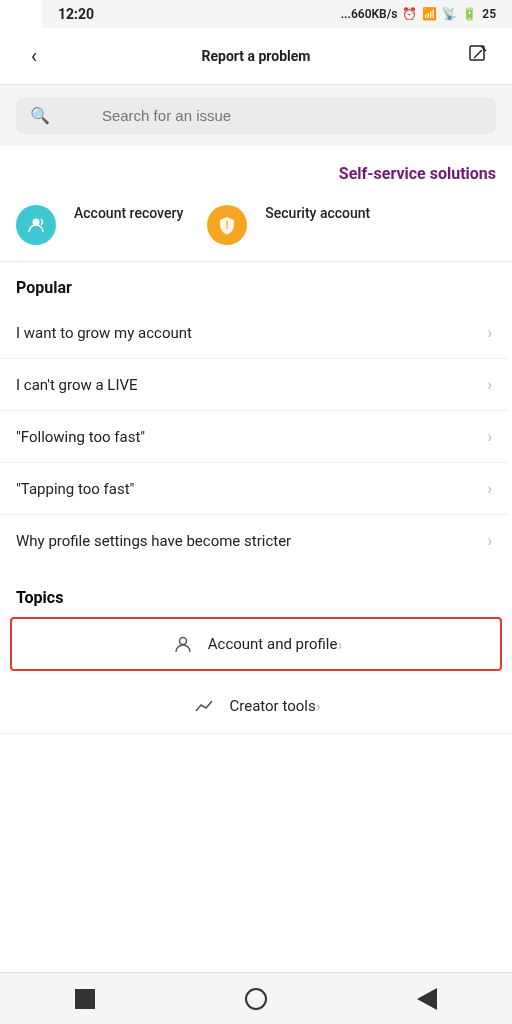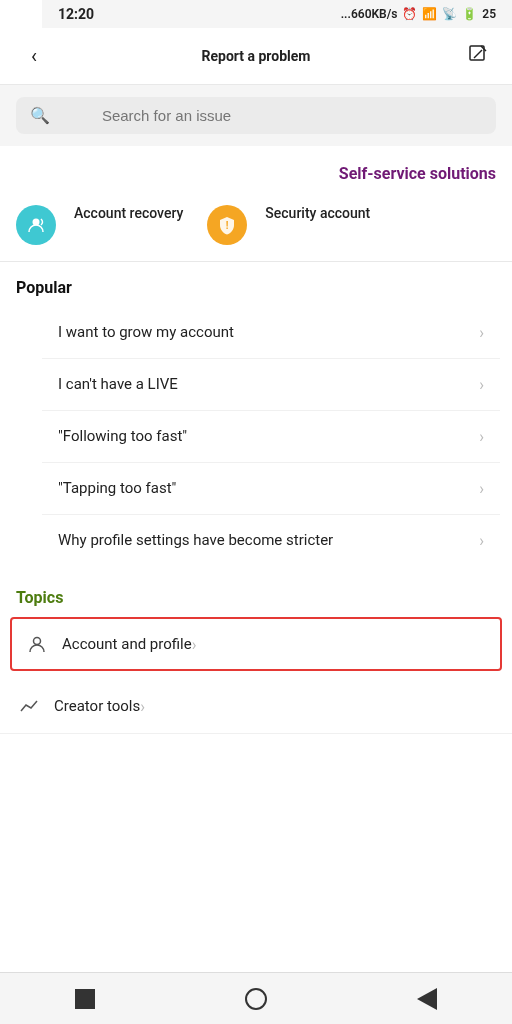--- a/index.html
+++ b/index.html
@@ -120,63 +120,62 @@
     .icon-account { background: #3fc8d2; }
     .icon-security { background: #f5a623; }
     .self-service-label {
       font-size: 14px;
       color: #222;
       font-weight: 500;
     }
 
     
     .list-section {
-      padding: 16px 12px 4px 0;
+      padding: 16px 4px 4px 0;
     }
     .list-section-title {
       font-size: 16px;
       font-weight: 700;
       color: #111;
       padding: 0 16px 10px 16px;
     }
     .list-item {
       display: flex;
-      align-items: flex-start;
+      align-items: center;
       justify-content: space-between;
       padding: 16px 16px;
       cursor: pointer;
       border-bottom: 1px solid #f0f0f0;
-      margin-left: 42px;
     }
     .list-item:last-child {
       border-bottom: none;
     }
     .list-item-text {
       font-size: 15px;
       color: #222;
     }
     .chevron {
       font-size: 16px;
       color: #bbb;
     }
 
     
     .topics-section {
       padding: 18px 0 4px 0;
     }
     .topics-section-title {
       font-size: 16px;
       font-weight: 700;
-      color: #4d7c0f;
+      color: #000000;
       padding: 0 16px 10px 16px;
     }
     .topic-item {
       display: flex;
       align-items: center;
-      justify-content: flex-start;
+      justify-content: center;
       padding: 14px 16px;
       cursor: pointer;
       border-bottom: 1px solid #f0f0f0;
     }
     .topic-item.highlighted {
       border: 2px solid #e53935;
       margin: 0 10px 8px 10px;
       border-radius: 4px;
       padding: 12px 12px;
     }
@@ -308,21 +307,21 @@
   </div>
 
   <div class="list-section">
     <div class="list-section-title">Popular</div>
 
     <div class="list-item">
       <span class="list-item-text">I want to grow my account</span>
       <span class="chevron">›</span>
     </div>
     <div class="list-item">
-      <span class="list-item-text">I can't have a LIVE</span>
+      <span class="list-item-text">I can't grow a LIVE</span>
       <span class="chevron">›</span>
     </div>
     <div class="list-item">
       <span class="list-item-text">"Following too fast"</span>
       <span class="chevron">›</span>
     </div>
     <div class="list-item">
       <span class="list-item-text">"Tapping too fast"</span>
       <span class="chevron">›</span>
     </div>

